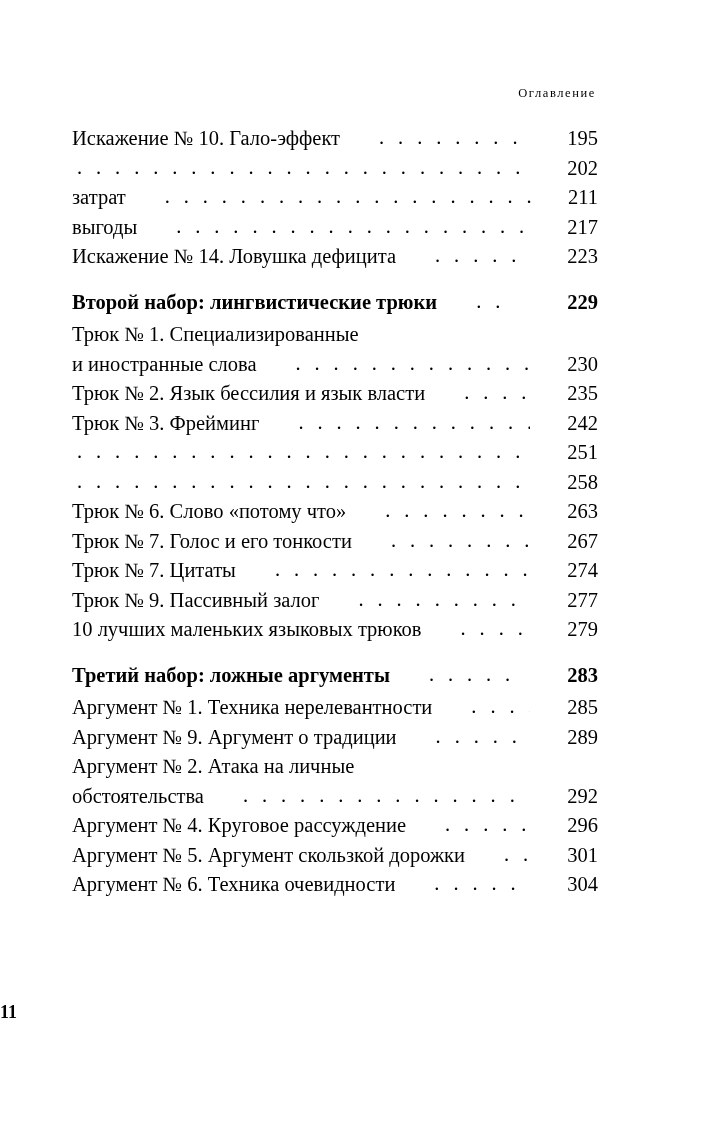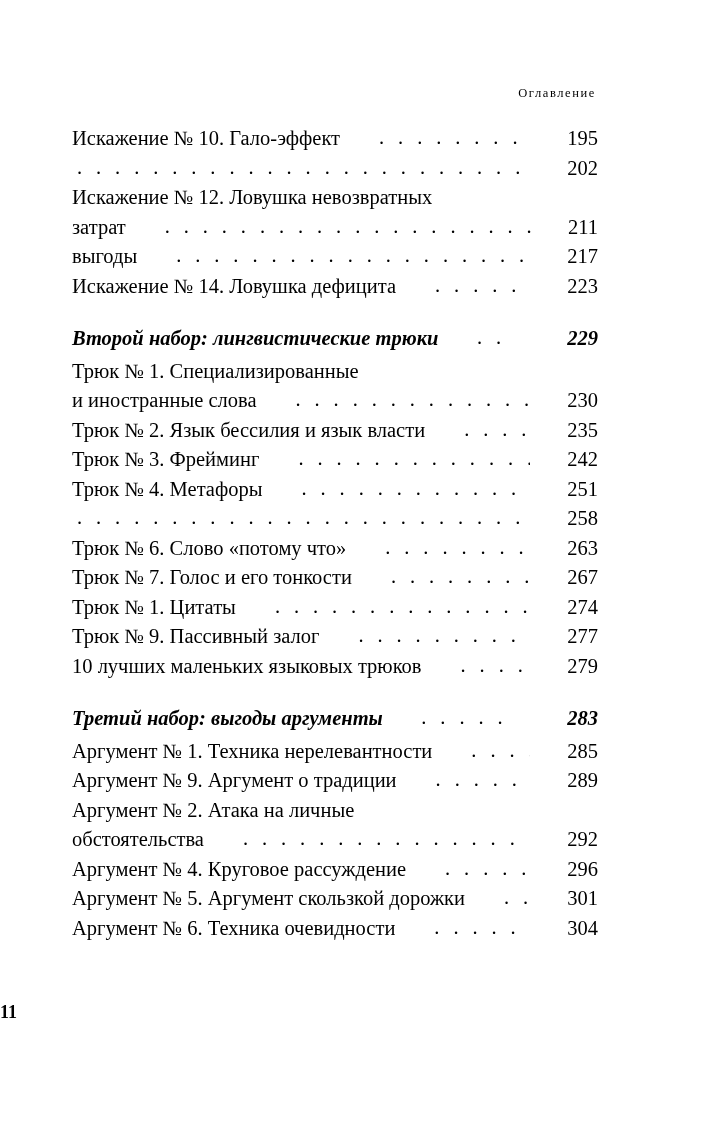--- a/index.html
+++ b/index.html
@@ -77,23 +77,22 @@
   .entry .cont {
     display: flex;
     align-items: baseline;
     width: 100%;
   }
   .group-head .title,
   .group-head .page-num {
     font-weight: bold;
   }
   .group-head {
-    margin-top: 23px;
+    margin-top: 16px;
     margin-bottom: 3px;
-    font-style: italic;
   }
   .group-head .page-num {
     min-width: 52px;
   }
   .folio {
     position: absolute;
     left: 0;
     right: 0;
     top: 1002px;
     text-align: left;
@@ -118,23 +117,20 @@
             <span class="page-num">195</span>
           </div>
         </div>
         <div class="entry">
           <div class="line">
             <span class="leader">. . . . . . . . . . . . . . . . . . . . . . . . . . . . . . . . . . . . . . . . . . . . . . . . . . . . . . . . . . . . </span>
             <span class="page-num">202</span>
           </div>
         </div>
         <div class="entry">
-          <div class="cont">
-            <span class="title">Искажение № 12. Ловушка невозвратных</span>
-          </div>
           <div class="line">
             <span class="title">затрат</span>
             <span class="leader">. . . . . . . . . . . . . . . . . . . . . . . . . . . . . . . . . . . . . . . . . . . . . . . . . . . . . . . . . . . . </span>
             <span class="page-num">211</span>
           </div>
         </div>
         <div class="entry">
           <div class="line">
             <span class="title">выгоды</span>
             <span class="leader">. . . . . . . . . . . . . . . . . . . . . . . . . . . . . . . . . . . . . . . . . . . . . . . . . . . . . . . . . . . . </span>
@@ -176,21 +172,20 @@
         </div>
         <div class="entry">
           <div class="line">
             <span class="title">Трюк № 3. Фрейминг</span>
             <span class="leader">. . . . . . . . . . . . . . . . . . . . . . . . . . . . . . . . . . . . . . . . . . . . . . . . . . . . . . . . . . . . </span>
             <span class="page-num">242</span>
           </div>
         </div>
         <div class="entry">
           <div class="line">
-            <span class="title">Трюк № 4. Метафоры</span>
             <span class="leader">. . . . . . . . . . . . . . . . . . . . . . . . . . . . . . . . . . . . . . . . . . . . . . . . . . . . . . . . . . . . </span>
             <span class="page-num">251</span>
           </div>
         </div>
         <div class="entry">
           <div class="line">
             <span class="leader">. . . . . . . . . . . . . . . . . . . . . . . . . . . . . . . . . . . . . . . . . . . . . . . . . . . . . . . . . . . . </span>
             <span class="page-num">258</span>
           </div>
         </div>
@@ -203,21 +198,21 @@
         </div>
         <div class="entry">
           <div class="line">
             <span class="title">Трюк № 7. Голос и его тонкости</span>
             <span class="leader">. . . . . . . . . . . . . . . . . . . . . . . . . . . . . . . . . . . . . . . . . . . . . . . . . . . . . . . . . . . . </span>
             <span class="page-num">267</span>
           </div>
         </div>
         <div class="entry">
           <div class="line">
-            <span class="title">Трюк № 1. Цитаты</span>
+            <span class="title">Трюк № 7. Цитаты</span>
             <span class="leader">. . . . . . . . . . . . . . . . . . . . . . . . . . . . . . . . . . . . . . . . . . . . . . . . . . . . . . . . . . . . </span>
             <span class="page-num">274</span>
           </div>
         </div>
         <div class="entry">
           <div class="line">
             <span class="title">Трюк № 9. Пассивный залог</span>
             <span class="leader">. . . . . . . . . . . . . . . . . . . . . . . . . . . . . . . . . . . . . . . . . . . . . . . . . . . . . . . . . . . . </span>
             <span class="page-num">277</span>
           </div>
@@ -226,21 +221,21 @@
           <div class="line">
             <span class="title">10 лучших маленьких языковых трюков</span>
             <span class="leader">. . . . . . . . . . . . . . . . . . . . . . . . . . . . . . . . . . . . . . . . . . . . . . . . . . . . . . . . . . . . </span>
             <span class="page-num">279</span>
           </div>
         </div>
       </div>
       <div>
         <div class="entry group-head">
           <div class="line">
-            <span class="title">Третий набор: выгоды аргументы</span>
+            <span class="title">Третий набор: ложные аргументы</span>
             <span class="leader">. . . . . . . . . . . . . . . . . . . . . . . . . . . . . . . . . . . . . . . . . . . . . . . . . . . . . . . . . . . . </span>
             <span class="page-num">283</span>
           </div>
         </div>
         <div class="entry">
           <div class="line">
             <span class="title">Аргумент № 1. Техника нерелевантности</span>
             <span class="leader">. . . . . . . . . . . . . . . . . . . . . . . . . . . . . . . . . . . . . . . . . . . . . . . . . . . . . . . . . . . . </span>
             <span class="page-num">285</span>
           </div>

